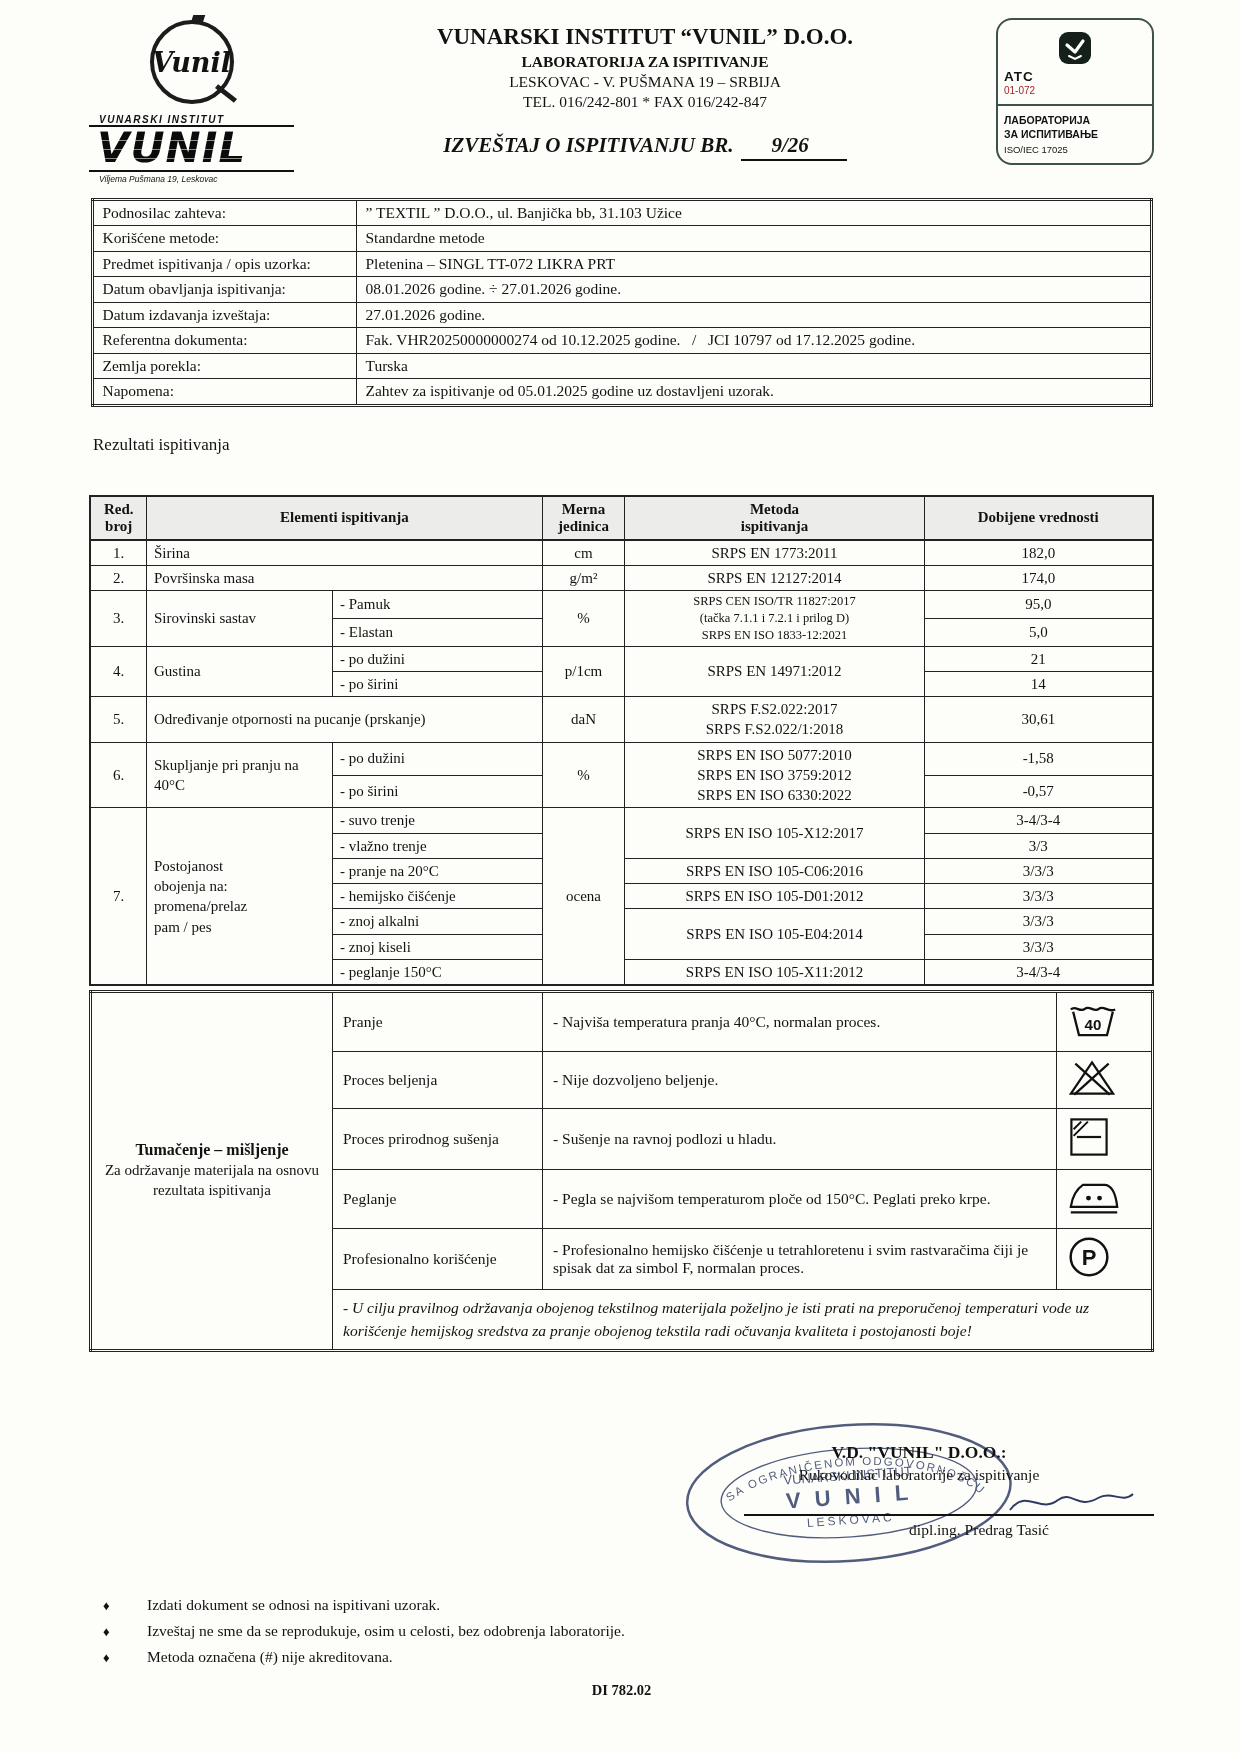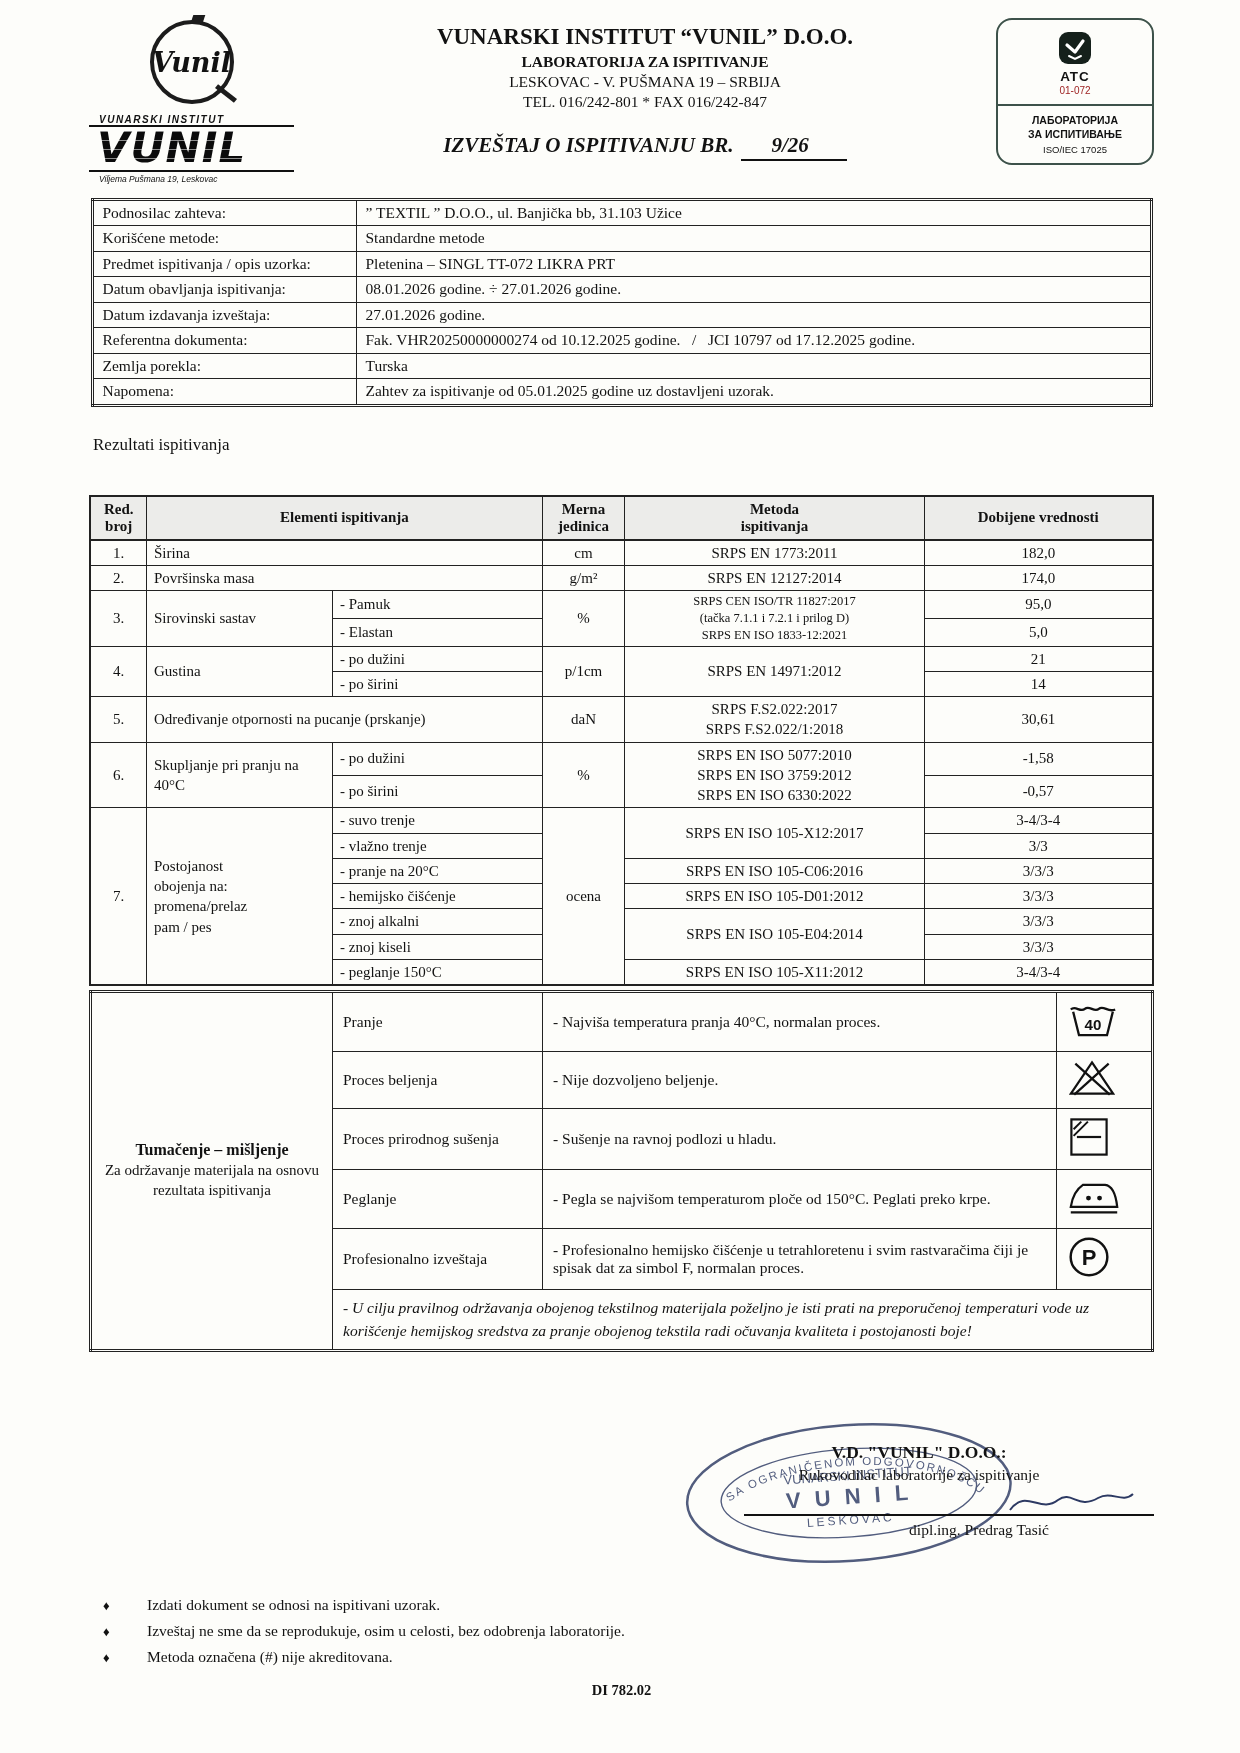--- a/index.html
+++ b/index.html
@@ -20,21 +20,21 @@
       border-top: 2px solid #111; border-bottom: 2px solid #111; padding-top: 1px; padding-bottom: 2px; }
   .logo-address { font-family: "Liberation Sans", sans-serif; font-size: 8.5px; font-style: italic; text-align: left; padding-left: 10px; margin-top: 2px; }
 
   .header-center { flex: 1 1 auto; text-align: center; padding-top: 8px; }
   .institute-name { font-size: 23px; font-weight: bold; }
   .lab-name { font-size: 15.5px; font-weight: bold; margin-top: 3px; }
   .hdr-address, .hdr-phone { font-size: 15.5px; margin-top: 2px; }
   .report-line { margin-top: 22px; font-size: 21px; font-weight: bold; font-style: italic; }
   .report-no { border-bottom: 2.5px solid #111; padding: 0 38px 2px 30px; margin-left: 8px; }
 
-  .badge { width: 158px; flex: 0 0 auto; border: 2.5px solid #3d524a; border-radius: 16px; text-align: center; font-family: "Liberation Sans", sans-serif; padding: 10px 6px 8px; margin-top: 2px; }
+  .badge { width: 158px; flex: 0 0 auto; border: 2.5px solid #3d524a; border-radius: 16px; text-align: left; font-family: "Liberation Sans", sans-serif; padding: 10px 6px 8px; margin-top: 2px; }
   .badge-icon { display: block; margin: 0 auto; }
   .badge-atc { font-weight: bold; font-size: 13.5px; margin-top: 3px; letter-spacing: 1px; }
   .badge-code { font-size: 10px; color: #9b1c1c; margin-top: 1px; }
   .badge-divider { border: none; border-top: 2.5px solid #3d524a; margin: 8px -6px 7px; }
   .badge-line { font-size: 10.5px; font-weight: bold; line-height: 1.35; }
   .badge-line3 { font-size: 9.5px; font-weight: normal; margin-top: 3px; }
 
   
   table { border-collapse: collapse; table-layout: fixed; }
   td, th { border: 1px solid #222; vertical-align: middle; }
@@ -338,21 +338,21 @@
         <td class="care-icon">
           <svg width="54" height="42" viewBox="0 0 48 38">
             <path d="M14 8 L34 8 Q43 9 45 28 L3 28 Q5 14 14 8 Z" fill="none" stroke="#111" stroke-width="2"></path>
             <circle cx="19" cy="20" r="2.2" fill="#111"></circle>
             <circle cx="29" cy="20" r="2.2" fill="#111"></circle>
             <line x1="3" y1="33" x2="45" y2="33" stroke="#111" stroke-width="2"></line>
           </svg>
         </td>
       </tr>
       <tr>
-        <td class="care-label">Profesionalno izveštaja</td>
+        <td class="care-label">Profesionalno korišćenje</td>
         <td class="care-text">-  Profesionalno hemijsko čišćenje u tetrahloretenu i svim rastvaračima čiji je spisak dat za simbol F, normalan proces.</td>
         <td class="care-icon">
           <svg width="44" height="44" viewBox="0 0 36 36">
             <circle cx="18" cy="18" r="15" fill="none" stroke="#111" stroke-width="2"></circle>
             <text x="18" y="24.5" text-anchor="middle" font-size="18" font-weight="bold" font-family="Liberation Sans, sans-serif" fill="#111">P</text>
           </svg>
         </td>
       </tr>
       <tr>
         <td class="care-note" colspan="3">-  U cilju pravilnog održavanja obojenog tekstilnog materijala poželjno je isti prati na preporučenoj temperaturi vode uz korišćenje hemijskog sredstva za pranje obojenog tekstila radi očuvanja kvaliteta i postojanosti boje!</td>

